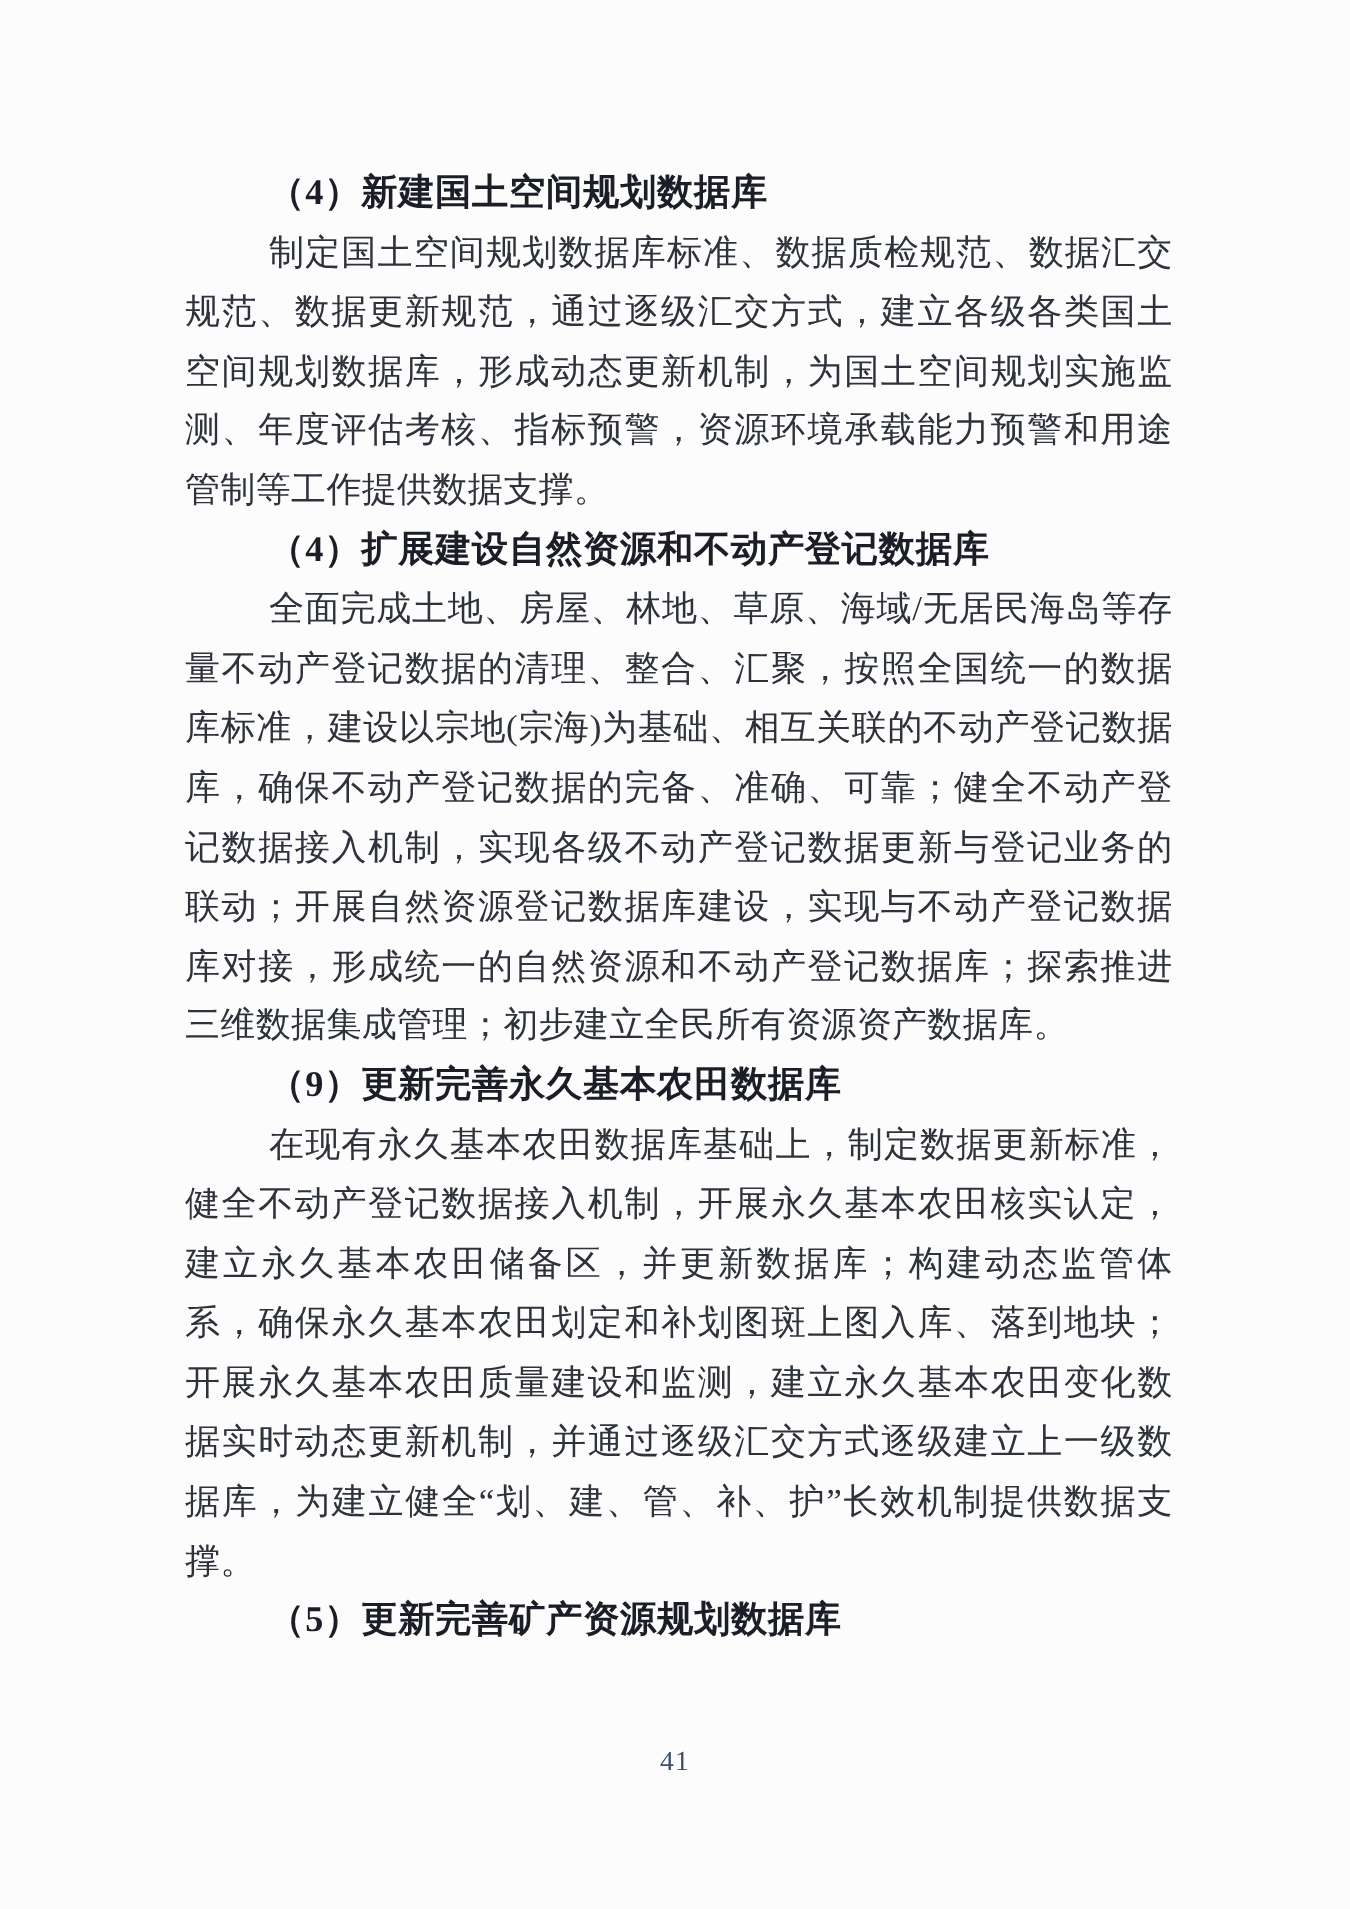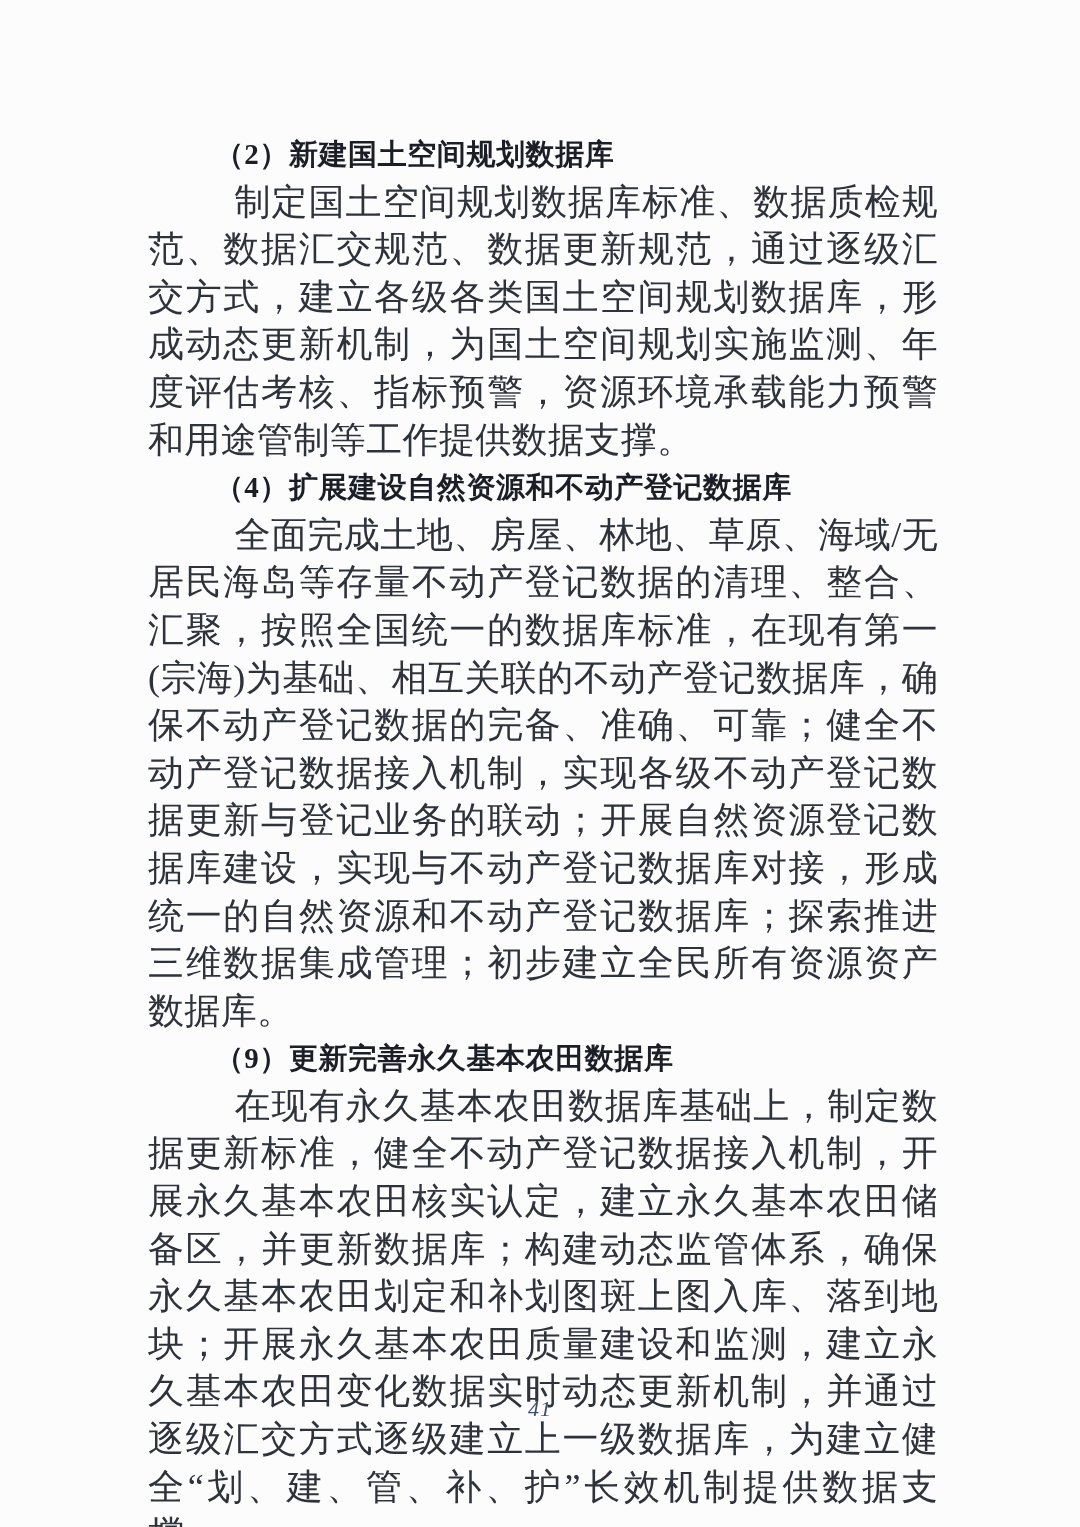--- a/index.html
+++ b/index.html
@@ -27,57 +27,56 @@
   }
   .section-heading{
     font-size:29px;
     font-weight:700;
     color:var(--heading-color);
     line-height:47.6px;
     text-indent:2.3em;
     letter-spacing:0.02em;
   }
   .section-paragraph{
-    font-size:36px;
+    font-size:28px;
     font-weight:400;
     color:var(--body-color);
     line-height:47.6px;
     text-align:justify;
     text-indent:2.4em;
     letter-spacing:0.01em;
     word-break:break-all;
   }
   .page-footer{
     position:absolute;
     left:0;
     top:1396px;
     width:100%;
     text-align:center;
-    font-style:italic;
   }
   .page-number{
     font-size:22px;
     color:var(--pagenum-color);
     letter-spacing:1px;
   }
 </style>
 </head>
 <body>
 
 <div class="page">
   <main class="content">
 
     <section>
-      <h2 class="section-heading">（2）新建国土空间规划数据库</h2>
+      <h2 class="section-heading">（4）新建国土空间规划数据库</h2>
       <p class="section-paragraph">制定国土空间规划数据库标准、数据质检规范、数据汇交规范、数据更新规范，通过逐级汇交方式，建立各级各类国土空间规划数据库，形成动态更新机制，为国土空间规划实施监测、年度评估考核、指标预警，资源环境承载能力预警和用途管制等工作提供数据支撑。</p>
     </section>
 
     <section>
       <h2 class="section-heading">（4）扩展建设自然资源和不动产登记数据库</h2>
-      <p class="section-paragraph">全面完成土地、房屋、林地、草原、海域/无居民海岛等存量不动产登记数据的清理、整合、汇聚，按照全国统一的数据库标准，在现有第一(宗海)为基础、相互关联的不动产登记数据库，确保不动产登记数据的完备、准确、可靠；健全不动产登记数据接入机制，实现各级不动产登记数据更新与登记业务的联动；开展自然资源登记数据库建设，实现与不动产登记数据库对接，形成统一的自然资源和不动产登记数据库；探索推进三维数据集成管理；初步建立全民所有资源资产数据库。</p>
+      <p class="section-paragraph">全面完成土地、房屋、林地、草原、海域/无居民海岛等存量不动产登记数据的清理、整合、汇聚，按照全国统一的数据库标准，建设以宗地(宗海)为基础、相互关联的不动产登记数据库，确保不动产登记数据的完备、准确、可靠；健全不动产登记数据接入机制，实现各级不动产登记数据更新与登记业务的联动；开展自然资源登记数据库建设，实现与不动产登记数据库对接，形成统一的自然资源和不动产登记数据库；探索推进三维数据集成管理；初步建立全民所有资源资产数据库。</p>
     </section>
 
     <section>
       <h2 class="section-heading">（9）更新完善永久基本农田数据库</h2>
       <p class="section-paragraph">在现有永久基本农田数据库基础上，制定数据更新标准，健全不动产登记数据接入机制，开展永久基本农田核实认定，建立永久基本农田储备区，并更新数据库；构建动态监管体系，确保永久基本农田划定和补划图斑上图入库、落到地块；开展永久基本农田质量建设和监测，建立永久基本农田变化数据实时动态更新机制，并通过逐级汇交方式逐级建立上一级数据库，为建立健全“划、建、管、补、护”长效机制提供数据支撑。</p>
     </section>
 
     <section>
       <h2 class="section-heading">（5）更新完善矿产资源规划数据库</h2>
     </section>

